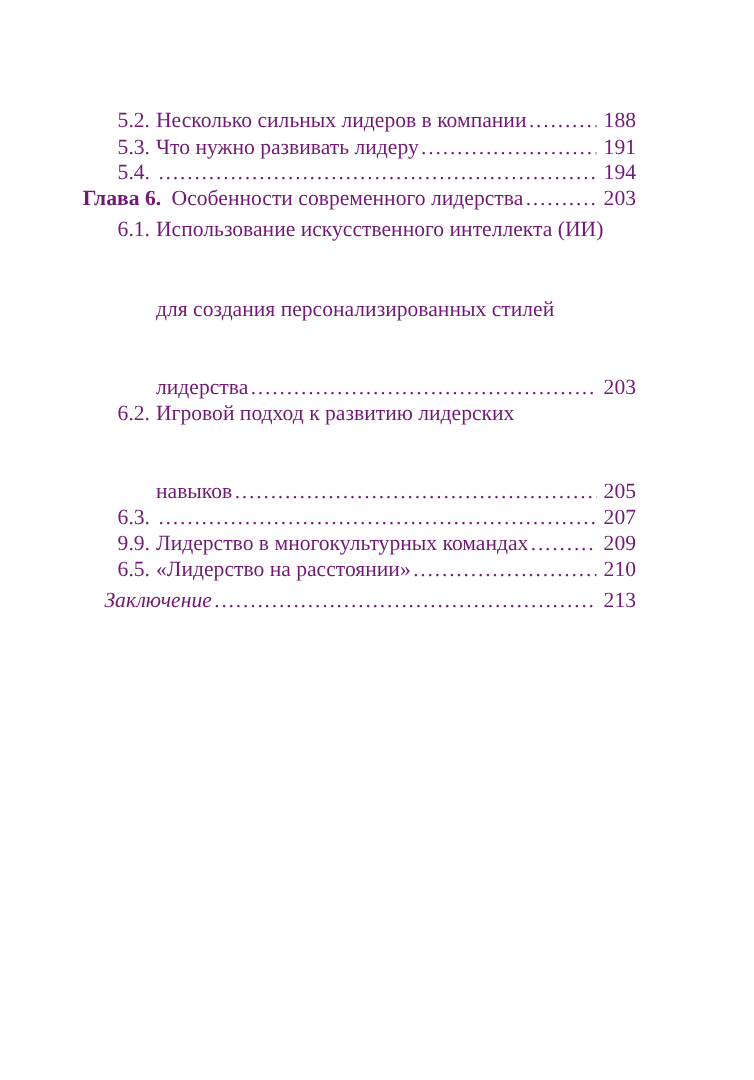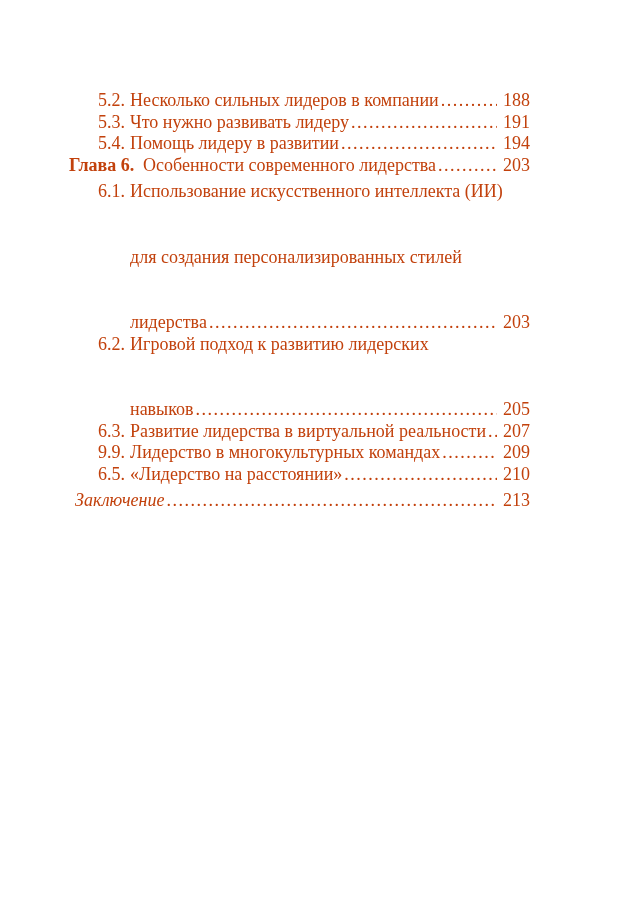--- a/index.html
+++ b/index.html
@@ -33,21 +33,21 @@
   
   .entry.sub .row { padding-left: 29px; }
   .entry.sub .num { flex: 0 0 32px; }
   .entry.sub .row.cont { padding-left: 61px; margin-top: 44px; }
   
   .entry.chapter { margin-top: 0; margin-bottom: 5px; font-family: Liberation Serif, serif; }
   .entry.chapter .num { flex: 0 0 74px; font-weight: 700; }
   
   .entry.conclusion { margin-top: 5px; }
   .entry.conclusion .row { padding-left: 6px; }
-  .entry.conclusion .txt { font-style: italic; }
+  .entry.conclusion .txt { font-style: italic; margin-left: 12px; }
   .txt { flex: 0 1 auto; white-space: nowrap; }
   .leader {
     flex: 1 1 0;
     min-width: 10px;
     overflow: hidden;
     white-space: nowrap;
     padding-left: 2px;
   }
   .leader::after {
     content: "..................................................................................................................................................................";
@@ -56,41 +56,40 @@
   .pg {
     flex: 0 0 auto;
     margin-left: 6px;
     text-align: center;
   }
 </style>
 </head>
 <body>
 
 <div class="page" style="background: rgb(255, 255, 255);">
-  <div class="toc" id="toc" style="color: #c2410c;">
+  <div class="toc" id="toc" style="color: #701a75;">
       <div class="entry sub">
         <div class="row">
           <span class="num">5.2.</span>
           <span class="txt">Несколько сильных лидеров в компании</span>
           <span class="leader"></span>
           <span class="pg">188</span>
         </div>
       </div>
       <div class="entry sub">
         <div class="row">
           <span class="num">5.3.</span>
           <span class="txt">Что нужно развивать лидеру</span>
           <span class="leader"></span>
           <span class="pg">191</span>
         </div>
       </div>
       <div class="entry sub">
         <div class="row">
           <span class="num">5.4.</span>
-          <span class="txt">Помощь лидеру в развитии</span>
           <span class="leader"></span>
           <span class="pg">194</span>
         </div>
       </div>
       <div class="entry chapter">
         <div class="row">
           <span class="num">Глава 6.</span>
           <span class="txt">Особенности современного лидерства</span>
           <span class="leader"></span>
           <span class="pg">203</span>
@@ -117,21 +116,20 @@
         </div>
         <div class="row cont">
           <span class="txt">навыков</span>
           <span class="leader"></span>
           <span class="pg">205</span>
         </div>
       </div>
       <div class="entry sub">
         <div class="row">
           <span class="num">6.3.</span>
-          <span class="txt">Развитие лидерства в виртуальной реальности</span>
           <span class="leader"></span>
           <span class="pg">207</span>
         </div>
       </div>
       <div class="entry sub">
         <div class="row">
           <span class="num">9.9.</span>
           <span class="txt">Лидерство в многокультурных командах</span>
           <span class="leader"></span>
           <span class="pg">209</span>

